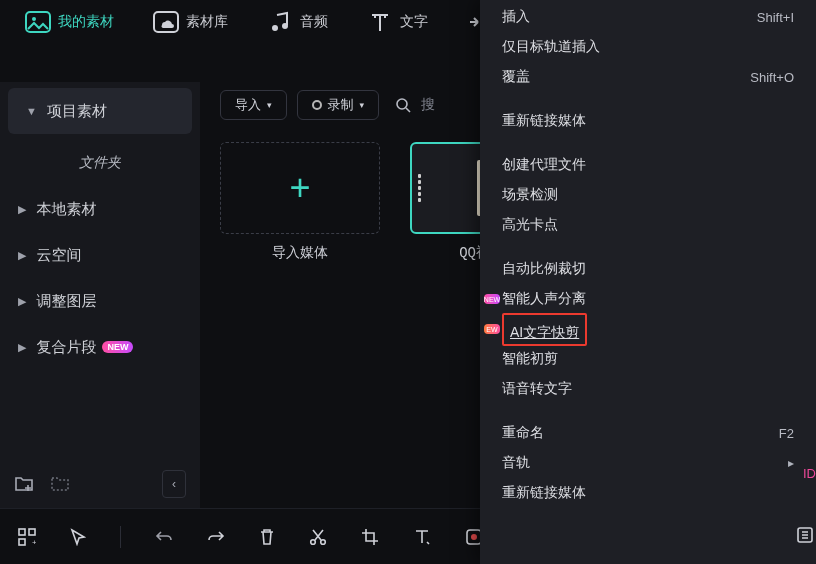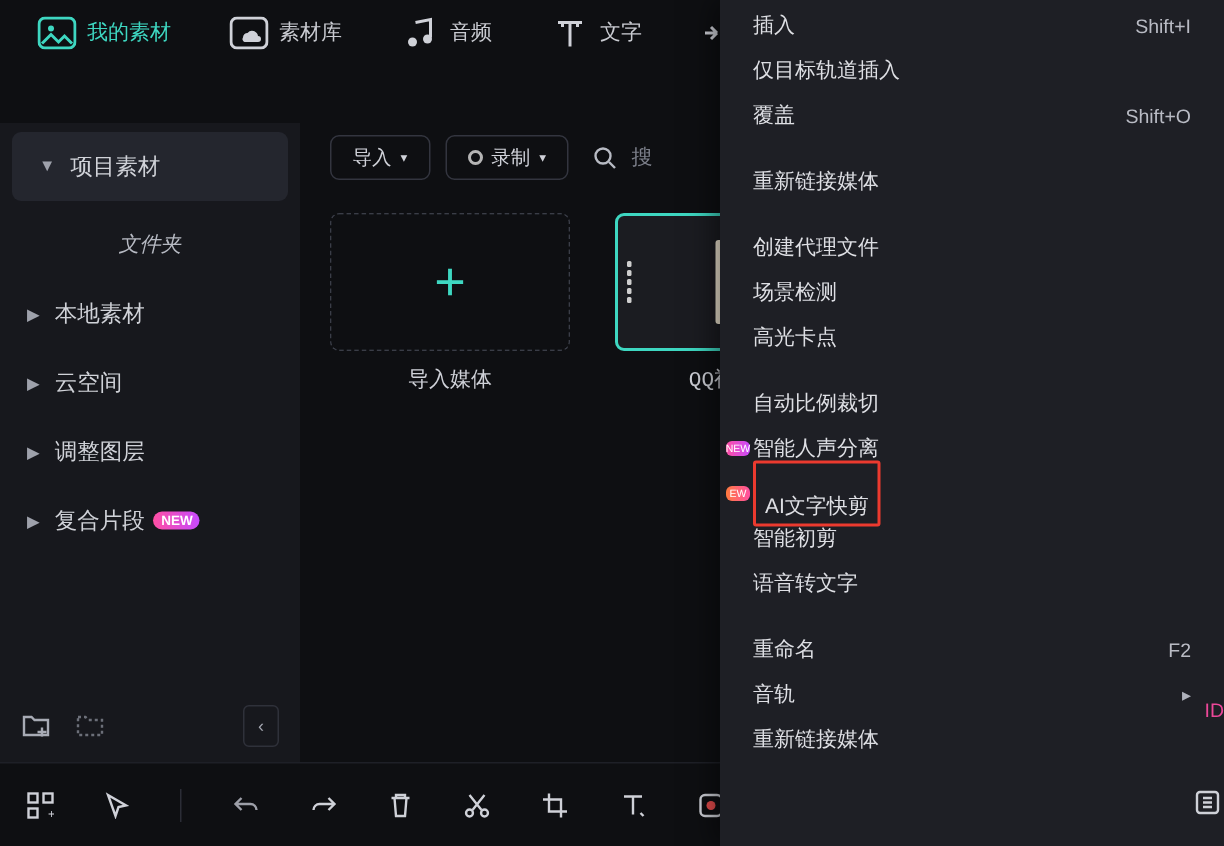--- a/index.html
+++ b/index.html
@@ -36,21 +36,21 @@
   .thumb-box .img { width:56px; height:56px; background:#efe6d1; border-radius:2px; margin-left:30px; }
   .media-label { margin-top:10px; font-size:14px; color:#cfd1d8;font-family:Liberation Mono, monospace; }
   .bottom-bar { position:absolute; bottom:0; left:0; width:100%; height:56px; border-top:1px solid #1e2027; display:flex; align-items:center; padding:0 18px; gap:34px; color:#cfd1d8; }
   .bottom-bar .ico { cursor:pointer; display:flex; align-items:center; justify-content:center; }
   .ctx-menu { position:absolute; top:0; right:0; width:336px; height:564px; background:#1e1f25; box-shadow:-4px 0 18px rgba(0,0,0,.5); padding:2px 0; }
   .ctx-item { display:flex; align-items:center; height:30px; padding:0 22px; font-size:14px; color:#dedfe4; cursor:pointer; position:relative; }
   .ctx-item .shortcut { margin-left:auto; color:#b9bbc4; font-size:13px; }
   .ctx-item .sub-arrow { margin-left:auto; color:#aeb1bb; font-size:12px; }
   .ctx-sep { height:14px; }
   .ctx-item .mini-badge { position:absolute; left:4px; width:16px; height:10px; border-radius:4px; font-size:7px; color:#fff; display:flex; align-items:center; justify-content:center; }
-  .highlight-box { border:2px solid #ec3a2f; border-radius:2px; padding:20px 6px 2px 6px; margin:-4px 0; }
+  .highlight-box { border:2px solid #ec3a2f; border-radius:2px; padding:9px 6px 2px 6px; margin:-4px 0;text-decoration:underline; }
   svg { display:block; }
 </style>
 </head>
 <body>
 
 <div class="top-tabs">
   <div class="top-tab active">
     <span class="ico">
       <svg width="26" height="22" viewBox="0 0 26 22" fill="none">
           <rect x="1" y="1" width="24" height="20" rx="4" stroke="#3ed7c1" stroke-width="2"></rect>

